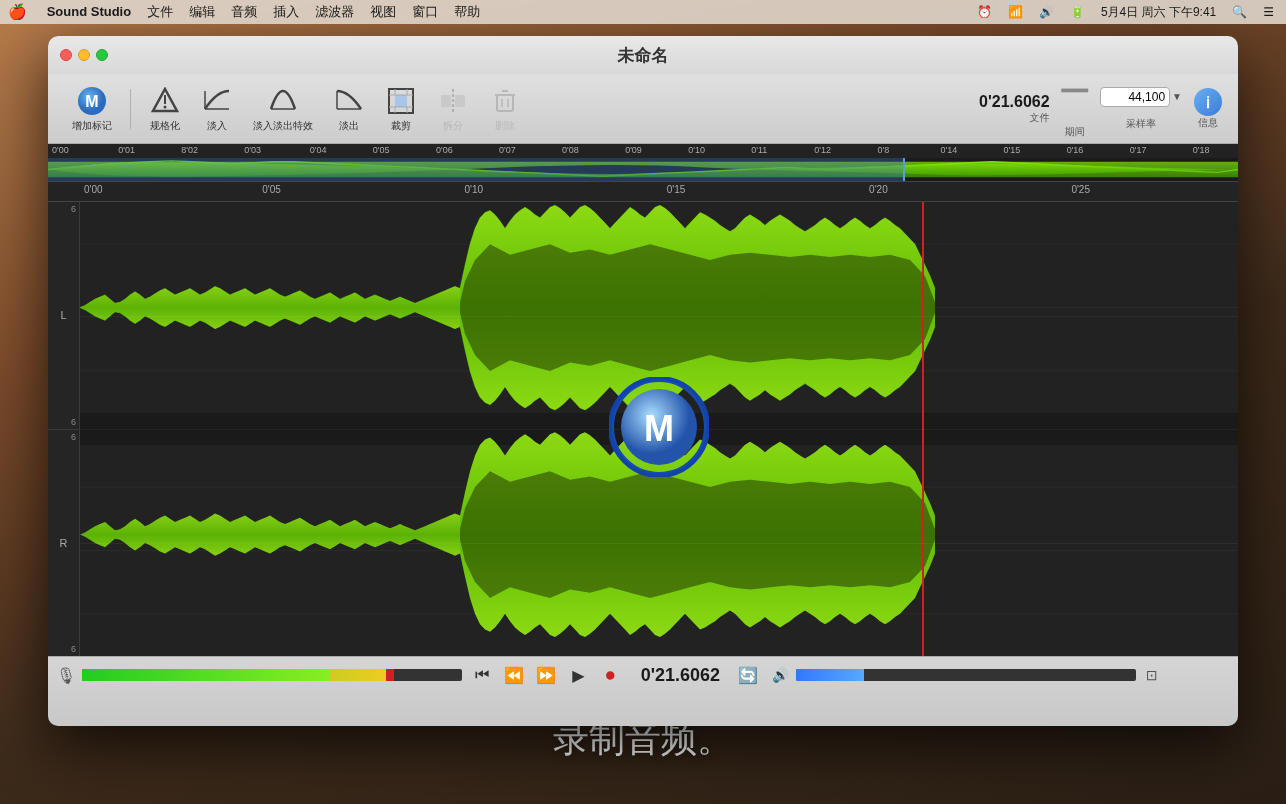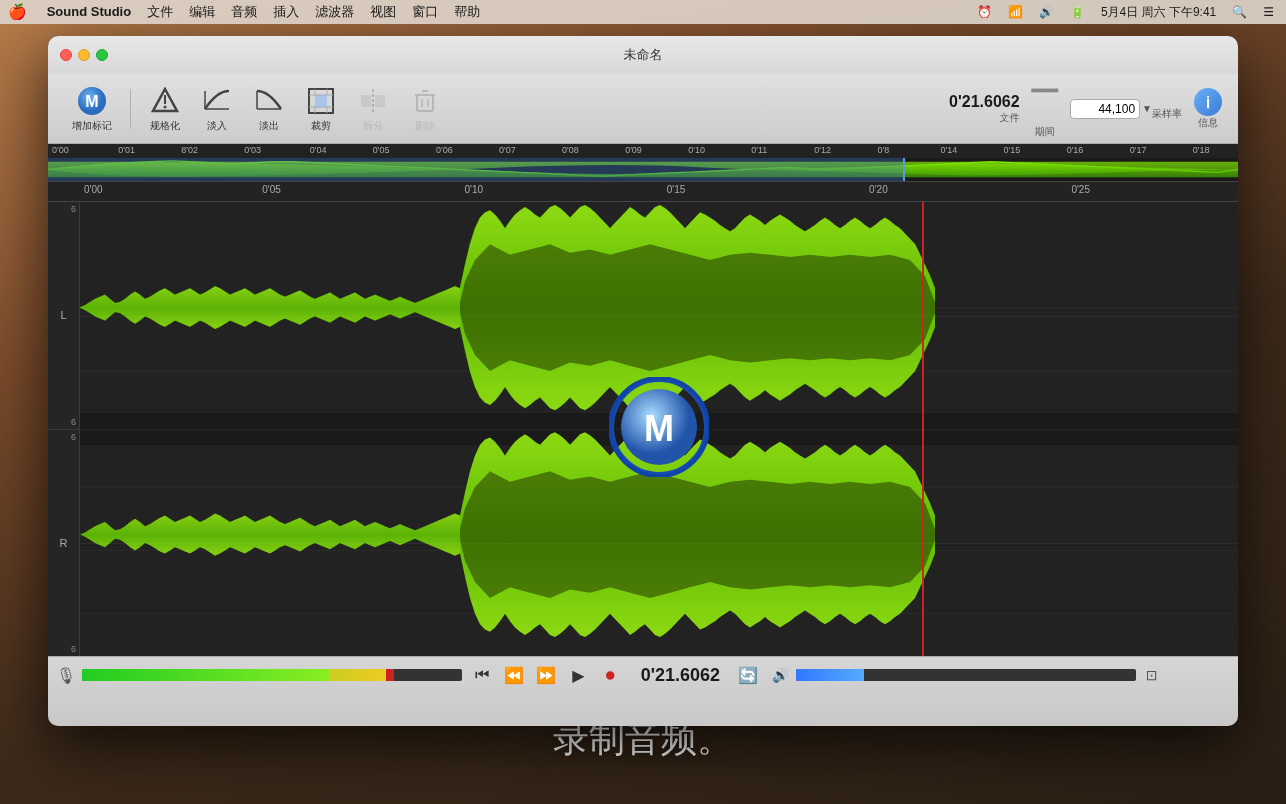--- a/index.html
+++ b/index.html
@@ -97,23 +97,23 @@
       height: 12px;
       border-radius: 50%;
     }
     .tl-close { background: #ff5f57; border: 1px solid #e0443e; }
     .tl-minimize { background: #febc2e; border: 1px solid #d9a020; }
     .tl-maximize { background: #28c840; border: 1px solid #1eab34; }
     .title-text {
       position: absolute;
       left: 50%;
       transform: translateX(-50%);
-      font-size: 13px;
+      font-size: 17px;
       color: #333;
-      font-weight: 400;
+      font-weight: 700;
     }
 
     
     .toolbar {
       height: 70px;
       background: linear-gradient(180deg, #e0e0e0 0%, #cccccc 100%);
       display: flex;
       align-items: center;
       padding: 0 16px;
       gap: 4px;
@@ -178,21 +178,21 @@
       flex-direction: column;
       align-items: center;
     }
     .toolbar-period-label {
       font-size: 10px;
       color: #555;
       margin-top: 21px;
     }
     .sample-rate-box {
       display: flex;
-      flex-direction: row;
+      flex-direction: column;
       align-items: center;
     }
     .sample-rate-input {
       background: white;
       border: 1px solid #aaa;
       border-radius: 4px;
       padding: 2px 4px;
       font-size: 12px;
       width: 70px;
       text-align: right;
@@ -538,20 +538,29 @@
       <div class="icon-area">
         <svg width="28" height="28" viewBox="0 0 28 28">
           <path d="M2,22 Q14,4 26,4" fill="none" stroke="#444" stroke-width="2.5"></path>
           <line x1="2" y1="22" x2="26" y2="22" stroke="#444" stroke-width="1.5"></line>
           <line x1="2" y1="4" x2="2" y2="22" stroke="#444" stroke-width="1.5"></line>
         </svg>
       </div>
       <span class="btn-label">淡入</span>
     </div>
 
+    <div class="toolbar-btn">
+      <div class="icon-area">
+        <svg width="28" height="28" viewBox="0 0 28 28">
+          <path d="M2,22 Q8,4 14,4 Q20,4 26,22" fill="none" stroke="#444" stroke-width="2.5"></path>
+          <line x1="2" y1="22" x2="26" y2="22" stroke="#444" stroke-width="1.5"></line>
+        </svg>
+      </div>
+      <span class="btn-label">淡入淡出特效</span>
+    </div>
 
     <div class="toolbar-btn">
       <div class="icon-area">
         <svg width="28" height="28" viewBox="0 0 28 28">
           <path d="M2,4 Q14,4 26,22" fill="none" stroke="#444" stroke-width="2.5"></path>
           <line x1="2" y1="4" x2="2" y2="22" stroke="#444" stroke-width="1.5"></line>
           <line x1="2" y1="22" x2="26" y2="22" stroke="#444" stroke-width="1.5"></line>
         </svg>
       </div>
       <span class="btn-label">淡出</span>

